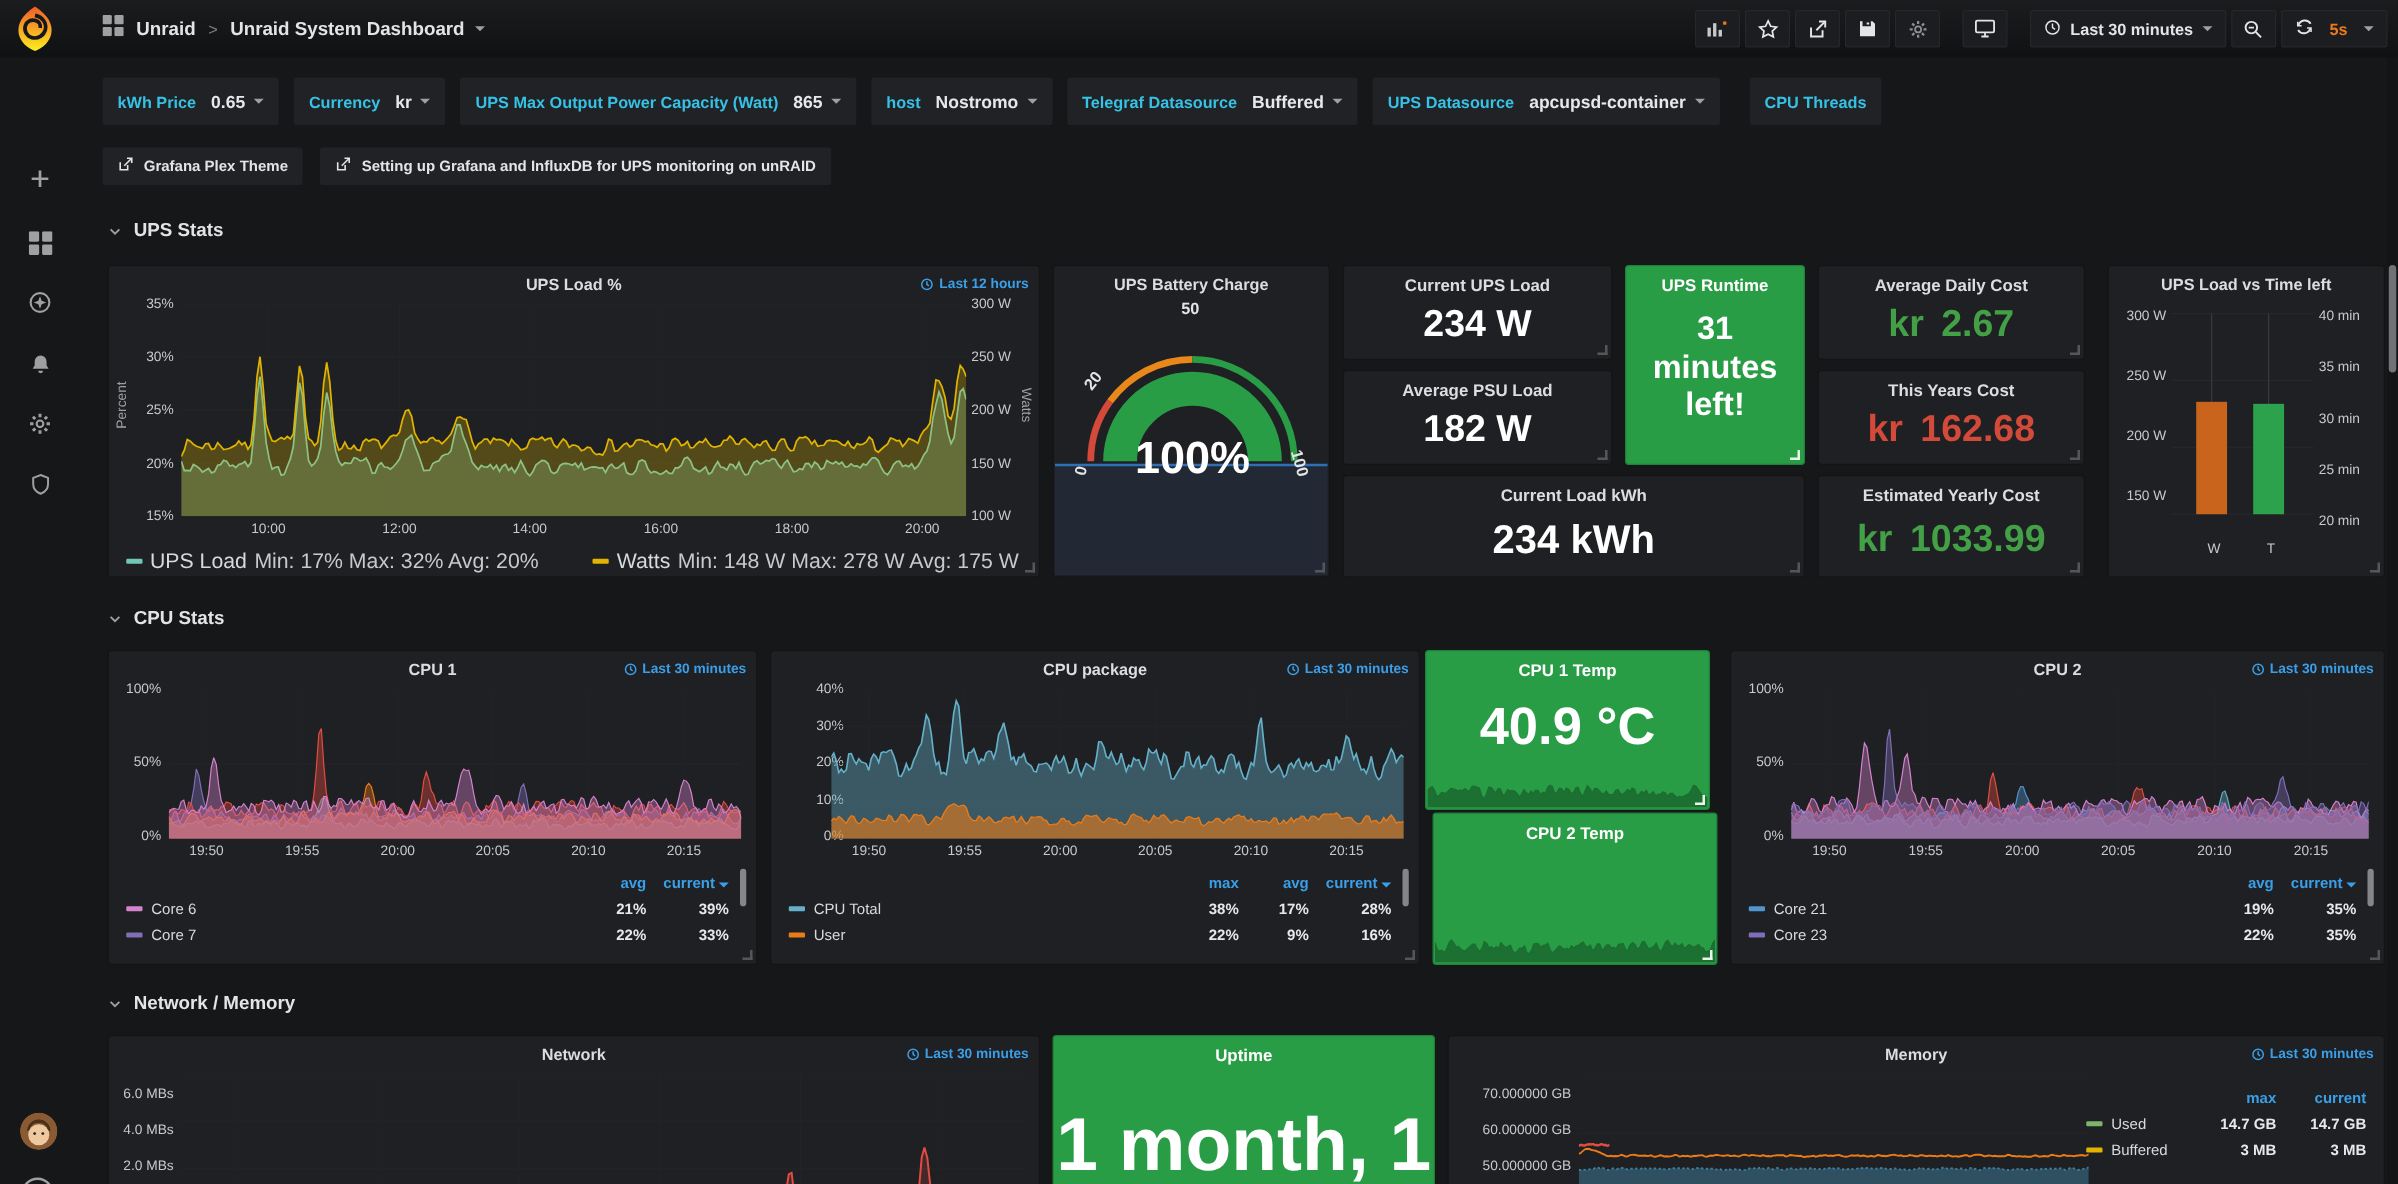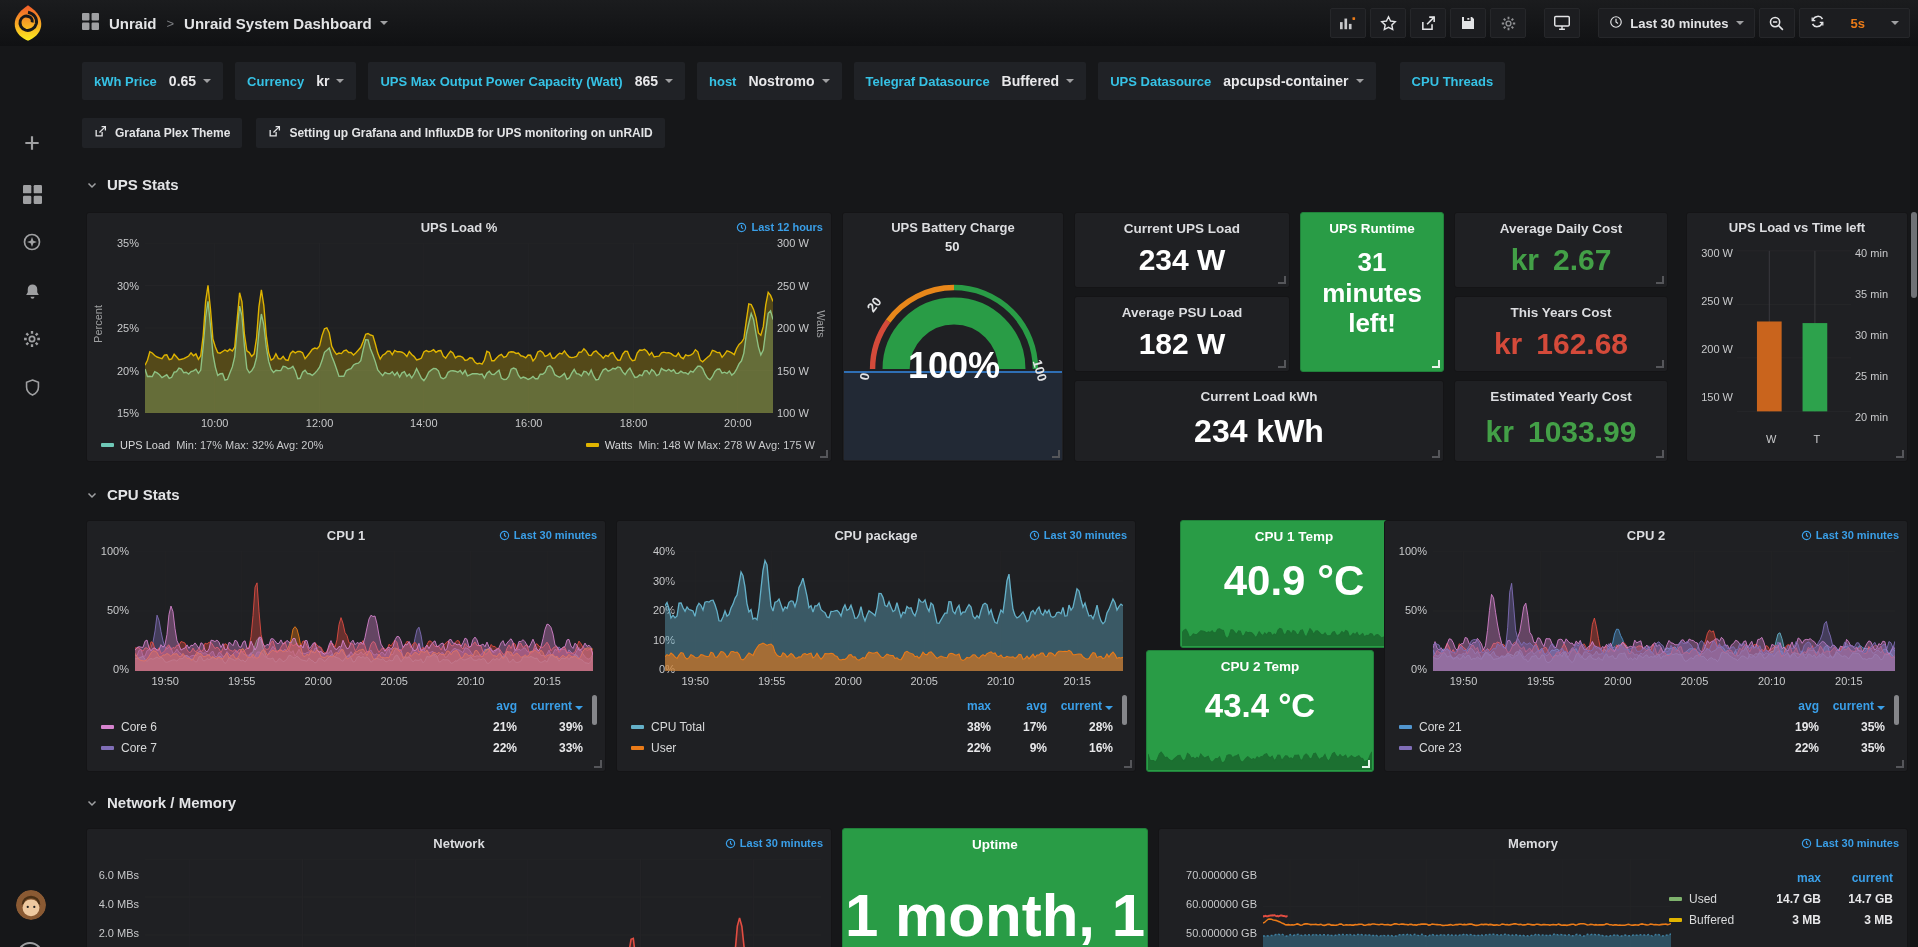--- a/index.html
+++ b/index.html
@@ -61,21 +61,21 @@
   .yticks { position:absolute; display:flex; flex-direction:column; justify-content:space-between; }
   .yticks span { font-size:11px; color:#c8c9cb; }
   .yticks.rt span { text-align:left; }
   .yticks.lt { align-items:flex-end; }
   .xticks { position:absolute; height:14px; }
   .xticks span { position:absolute; transform:translateX(-50%); font-size:11px; color:#c8c9cb; top:0; }
   .axlabel { position:absolute; font-size:11px; color:#9fa0a2; }
   .rot-l { transform:rotate(-90deg); transform-origin:center; }
   .rot-r { transform:rotate(90deg); transform-origin:center; }
 
-  .ts-legend { position:absolute; display:flex; justify-content:space-between; font-size:11px; color:#d8d9da;text-align:center; }
+  .ts-legend { position:absolute; display:flex; justify-content:space-between; font-size:17px; color:#d8d9da;text-align:center; }
   .leg-item { display:flex; align-items:center; gap:6px; cursor:pointer; }
   .swatch { display:inline-block; width:13px; height:4px; border-radius:1px; }
   .leg-stats { color:#c8c9cb; }
 
   .legend-table { position:absolute; font-size:12px; }
   .lt-row, .lt-head { display:grid; align-items:center; height:21px; }
   .lt-cols-2 { grid-template-columns:1fr 56px 66px; }
   .lt-cols-3 { grid-template-columns:1fr 62px 56px 66px; }
   .lt-head span { color:#3a9fe8; font-weight:700; text-align:right; cursor:pointer; }
   .lt-head .sort::after { content:""; display:inline-block; margin-left:3px; width:0; height:0;
@@ -184,21 +184,21 @@
       </span>
       <span>Last 30 minutes</span>
       <span class="caret"></span>
     </div>
     <div class="nbtn">
       <svg width="17" height="17" viewBox="0 0 24 24" fill="none" stroke="#e3e4e6" stroke-width="2.2">
           <circle cx="10" cy="10" r="6.5"></circle>
           <path d="M15 15l6 6M7 10h6"></path>
         </svg>
     </div>
-    <div class="tpick" style="gap:26px">
+    <div class="tpick" style="gap:13px">
       <span>
         <svg width="15" height="15" viewBox="0 0 24 24" fill="none" stroke="#e3e4e6" stroke-width="2.4">
             <path d="M20 8A8.5 8.5 0 0 0 4.5 10"></path>
             <path d="M4 16a8.5 8.5 0 0 0 15.5-2"></path>
             <path d="M3.5 5.5v5h5" stroke-width="2"></path>
             <path d="M20.5 18.5v-5h-5" stroke-width="2"></path>
           </svg>
       </span>
       <span class="refresh-int">5s</span>
       <span class="caret"></span>
@@ -637,33 +637,32 @@
           <span>User</span>
         </span>
       <span class="lt-val">22%</span>
         <span class="lt-val">9%</span>
         <span class="lt-val">16%</span>
     </div>
   </div>
   <div class="leg-scroll" style="right:8px;top:174px"></div>
 </div>
 
-<div class="panel green" style="left:1180px;top:520px;width:228px;height:128px">
+<div class="panel green" style="left:1140px;top:520px;width:228px;height:128px">
   <div class="stat-title">CPU 1 Temp</div>
   <div class="stat-value" style="top:36px;font-size:42px">40.9 °C</div>
   <div class="spark">
       <svg id="c-t1" viewBox="0 0 220 30" preserveAspectRatio="none">
         <path d="M0.0,15.8L1.8,13.3L3.7,12.0L5.5,15.3L7.4,20.8L9.2,19.5L11.1,17.0L12.9,17.6L14.8,17.5L16.6,15.5L18.5,13.6L20.3,13.9L22.2,14.5L24.0,15.9L25.9,14.8L27.7,15.4L29.6,13.7L31.4,16.0L33.3,15.2L35.1,11.9L37.0,11.6L38.8,12.7L40.7,13.2L42.5,19.7L44.4,22.3L46.2,18.9L48.1,12.6L49.9,12.7L51.8,15.3L53.6,17.5L55.5,13.7L57.3,14.2L59.2,19.5L61.0,18.6L62.9,14.7L64.7,15.8L66.6,15.3L68.4,15.8L70.3,17.8L72.1,20.9L73.9,18.7L75.8,14.7L77.6,17.2L79.5,18.9L81.3,15.8L83.2,17.9L85.0,15.2L86.9,15.5L88.7,18.9L90.6,16.9L92.4,18.2L94.3,12.9L96.1,11.0L98.0,12.0L99.8,17.2L101.7,17.6L103.5,13.4L105.4,13.9L107.2,17.2L109.1,13.4L110.9,14.4L112.8,17.7L114.6,17.4L116.5,13.3L118.3,12.7L120.2,17.9L122.0,20.5L123.9,15.6L125.7,11.3L127.6,13.7L129.4,17.5L131.3,13.8L133.1,13.6L135.0,15.6L136.8,17.8L138.7,18.0L140.5,15.8L142.4,18.9L144.2,19.0L146.1,18.7L147.9,15.2L149.7,14.5L151.6,18.2L153.4,18.6L155.3,17.0L157.1,14.4L159.0,16.3L160.8,13.3L162.7,14.3L164.5,19.9L166.4,18.6L168.2,16.2L170.1,17.7L171.9,15.3L173.8,19.3L175.6,18.1L177.5,16.5L179.3,20.2L181.2,18.5L183.0,18.7L184.9,16.7L186.7,17.1L188.6,20.5L190.4,18.1L192.3,17.7L194.1,19.5L196.0,21.5L197.8,20.4L199.7,20.9L201.5,20.2L203.4,19.1L205.2,18.3L207.1,15.2L208.9,11.1L210.8,11.6L212.6,14.5L214.5,17.5L216.3,20.5L218.2,20.6L220.0,22.4L220,30 L0,30 Z" fill="#1b6e30" fill-opacity="0.95"></path>
         <path d="M0.0,15.8L1.8,13.3L3.7,12.0L5.5,15.3L7.4,20.8L9.2,19.5L11.1,17.0L12.9,17.6L14.8,17.5L16.6,15.5L18.5,13.6L20.3,13.9L22.2,14.5L24.0,15.9L25.9,14.8L27.7,15.4L29.6,13.7L31.4,16.0L33.3,15.2L35.1,11.9L37.0,11.6L38.8,12.7L40.7,13.2L42.5,19.7L44.4,22.3L46.2,18.9L48.1,12.6L49.9,12.7L51.8,15.3L53.6,17.5L55.5,13.7L57.3,14.2L59.2,19.5L61.0,18.6L62.9,14.7L64.7,15.8L66.6,15.3L68.4,15.8L70.3,17.8L72.1,20.9L73.9,18.7L75.8,14.7L77.6,17.2L79.5,18.9L81.3,15.8L83.2,17.9L85.0,15.2L86.9,15.5L88.7,18.9L90.6,16.9L92.4,18.2L94.3,12.9L96.1,11.0L98.0,12.0L99.8,17.2L101.7,17.6L103.5,13.4L105.4,13.9L107.2,17.2L109.1,13.4L110.9,14.4L112.8,17.7L114.6,17.4L116.5,13.3L118.3,12.7L120.2,17.9L122.0,20.5L123.9,15.6L125.7,11.3L127.6,13.7L129.4,17.5L131.3,13.8L133.1,13.6L135.0,15.6L136.8,17.8L138.7,18.0L140.5,15.8L142.4,18.9L144.2,19.0L146.1,18.7L147.9,15.2L149.7,14.5L151.6,18.2L153.4,18.6L155.3,17.0L157.1,14.4L159.0,16.3L160.8,13.3L162.7,14.3L164.5,19.9L166.4,18.6L168.2,16.2L170.1,17.7L171.9,15.3L173.8,19.3L175.6,18.1L177.5,16.5L179.3,20.2L181.2,18.5L183.0,18.7L184.9,16.7L186.7,17.1L188.6,20.5L190.4,18.1L192.3,17.7L194.1,19.5L196.0,21.5L197.8,20.4L199.7,20.9L201.5,20.2L203.4,19.1L205.2,18.3L207.1,15.2L208.9,11.1L210.8,11.6L212.6,14.5L214.5,17.5L216.3,20.5L218.2,20.6L220.0,22.4" fill="none" stroke="#1b6e30" stroke-width="1"></path>
       </svg>
     </div>
 </div>
 <div class="panel green" style="left:1146px;top:650px;width:228px;height:122px">
   <div class="stat-title">CPU 2 Temp</div>
-  <div class="stat-value" style="top:36px;font-size:33px">43.4 °C</div>
   <div class="spark">
       <svg id="c-t2" viewBox="0 0 220 30" preserveAspectRatio="none">
         <path d="M0.0,12.8L1.8,19.1L3.7,19.9L5.5,19.7L7.4,21.5L9.2,18.2L11.1,12.8L12.9,10.7L14.8,13.3L16.6,16.7L18.5,16.2L20.3,18.3L22.2,19.8L24.0,20.0L25.9,17.8L27.7,16.1L29.6,14.3L31.4,14.2L33.3,18.4L35.1,20.3L37.0,17.9L38.8,12.0L40.7,13.6L42.5,17.4L44.4,16.4L46.2,18.3L48.1,16.3L49.9,17.9L51.8,12.9L53.6,15.2L55.5,17.2L57.3,16.2L59.2,15.1L61.0,19.9L62.9,21.9L64.7,20.0L66.6,17.7L68.4,17.9L70.3,15.7L72.1,21.3L73.9,22.4L75.8,19.9L77.6,14.2L79.5,13.6L81.3,13.9L83.2,17.0L85.0,15.3L86.9,14.8L88.7,13.5L90.6,19.6L92.4,21.8L94.3,19.8L96.1,17.5L98.0,15.7L99.8,17.3L101.7,18.8L103.5,17.7L105.4,18.8L107.2,15.7L109.1,17.6L110.9,15.7L112.8,15.2L114.6,13.4L116.5,12.5L118.3,15.8L120.2,16.7L122.0,15.0L123.9,19.9L125.7,18.0L127.6,14.0L129.4,14.2L131.3,19.7L133.1,17.5L135.0,14.8L136.8,14.9L138.7,17.7L140.5,17.0L142.4,18.3L144.2,14.2L146.1,14.1L147.9,13.9L149.7,19.1L151.6,19.3L153.4,14.6L155.3,12.8L157.1,14.5L159.0,18.2L160.8,17.2L162.7,12.4L164.5,11.9L166.4,15.7L168.2,18.8L170.1,17.1L171.9,16.3L173.8,13.3L175.6,18.3L177.5,20.7L179.3,17.0L181.2,12.3L183.0,11.1L184.9,14.6L186.7,16.5L188.6,13.4L190.4,15.7L192.3,15.4L194.1,13.9L196.0,18.2L197.8,16.3L199.7,14.5L201.5,15.9L203.4,17.1L205.2,15.6L207.1,14.6L208.9,17.1L210.8,17.5L212.6,21.0L214.5,20.1L216.3,19.2L218.2,13.8L220.0,10.5L220,30 L0,30 Z" fill="#1b6e30" fill-opacity="0.95"></path>
         <path d="M0.0,12.8L1.8,19.1L3.7,19.9L5.5,19.7L7.4,21.5L9.2,18.2L11.1,12.8L12.9,10.7L14.8,13.3L16.6,16.7L18.5,16.2L20.3,18.3L22.2,19.8L24.0,20.0L25.9,17.8L27.7,16.1L29.6,14.3L31.4,14.2L33.3,18.4L35.1,20.3L37.0,17.9L38.8,12.0L40.7,13.6L42.5,17.4L44.4,16.4L46.2,18.3L48.1,16.3L49.9,17.9L51.8,12.9L53.6,15.2L55.5,17.2L57.3,16.2L59.2,15.1L61.0,19.9L62.9,21.9L64.7,20.0L66.6,17.7L68.4,17.9L70.3,15.7L72.1,21.3L73.9,22.4L75.8,19.9L77.6,14.2L79.5,13.6L81.3,13.9L83.2,17.0L85.0,15.3L86.9,14.8L88.7,13.5L90.6,19.6L92.4,21.8L94.3,19.8L96.1,17.5L98.0,15.7L99.8,17.3L101.7,18.8L103.5,17.7L105.4,18.8L107.2,15.7L109.1,17.6L110.9,15.7L112.8,15.2L114.6,13.4L116.5,12.5L118.3,15.8L120.2,16.7L122.0,15.0L123.9,19.9L125.7,18.0L127.6,14.0L129.4,14.2L131.3,19.7L133.1,17.5L135.0,14.8L136.8,14.9L138.7,17.7L140.5,17.0L142.4,18.3L144.2,14.2L146.1,14.1L147.9,13.9L149.7,19.1L151.6,19.3L153.4,14.6L155.3,12.8L157.1,14.5L159.0,18.2L160.8,17.2L162.7,12.4L164.5,11.9L166.4,15.7L168.2,18.8L170.1,17.1L171.9,16.3L173.8,13.3L175.6,18.3L177.5,20.7L179.3,17.0L181.2,12.3L183.0,11.1L184.9,14.6L186.7,16.5L188.6,13.4L190.4,15.7L192.3,15.4L194.1,13.9L196.0,18.2L197.8,16.3L199.7,14.5L201.5,15.9L203.4,17.1L205.2,15.6L207.1,14.6L208.9,17.1L210.8,17.5L212.6,21.0L214.5,20.1L216.3,19.2L218.2,13.8L220.0,10.5" fill="none" stroke="#1b6e30" stroke-width="1"></path>
       </svg>
     </div>
 </div>
 
 <div class="panel" style="left:1384px;top:520px;width:524px;height:252px">
   <div class="p-title">CPU 2</div>

